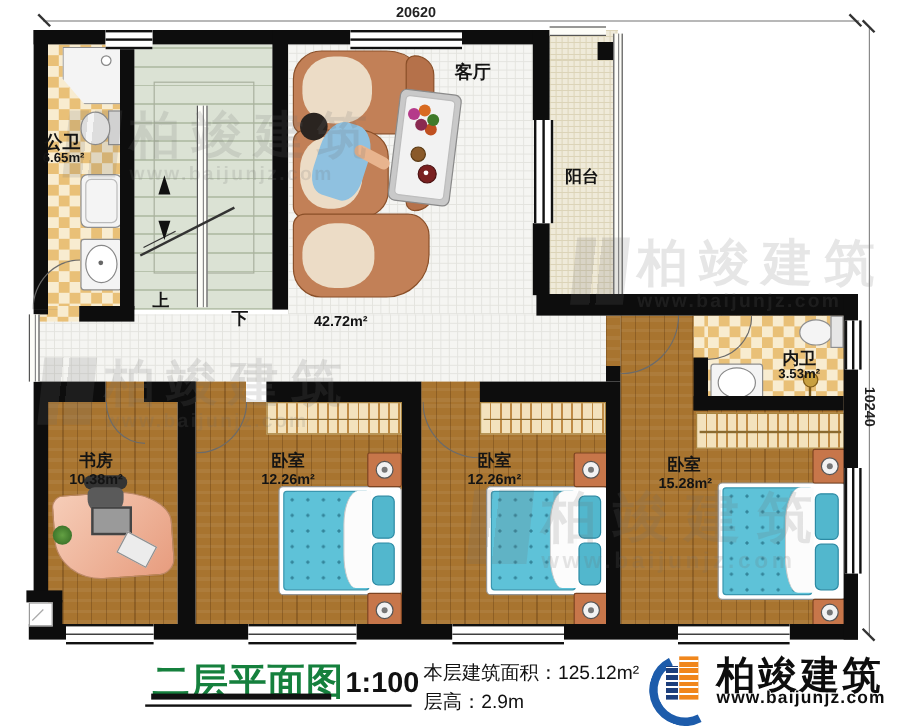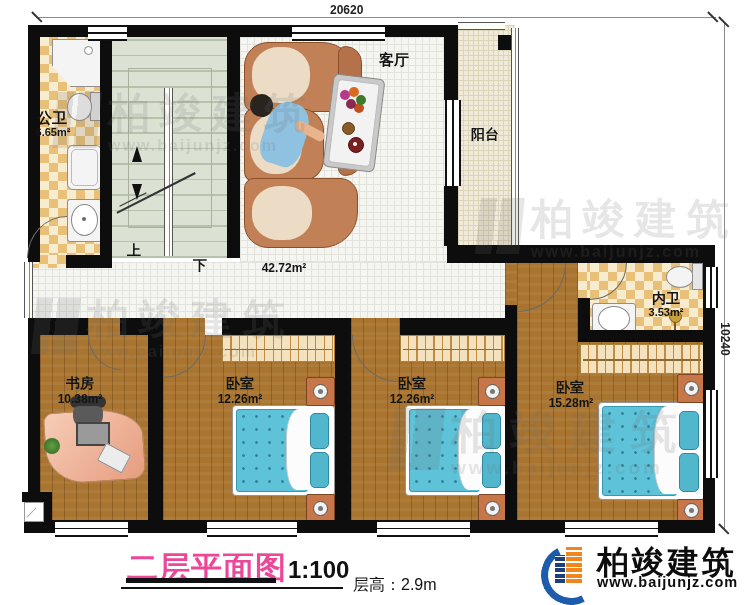--- a/index.html
+++ b/index.html
@@ -54,21 +54,21 @@
   .dimline{position:absolute;background:#8a8a8a;}
   .tick{position:absolute;width:14px;height:1.5px;background:#333;transform:rotate(45deg);}
   
   .wm{position:absolute;display:flex;align-items:flex-start;gap:9px;color:#6f6f6f;opacity:.17;pointer-events:none;}
   .wm-glyph{width:44px;height:56px;flex:none;transform:skewX(-6deg);
     background:linear-gradient(90deg,currentColor 0 16px,transparent 16px 21px,currentColor 21px 38px);}
   .wm-name{font-weight:bold;font-size:42px;letter-spacing:10px;line-height:1;}
   .wm-url{font-weight:bold;font-size:16px;letter-spacing:2px;line-height:1;margin-top:4px;}
   .wm-col{display:flex;flex-direction:column;}
   
-  .tb-title{position:absolute;font-weight:bold;font-size:31px;letter-spacing:1px;color:#ec4899;}
+  .tb-title{position:absolute;font-weight:bold;font-size:31px;letter-spacing:1px;color:#15803d;}
   .tb-scale{position:absolute;font-weight:600;font-size:24px;color:#111;}
   .tb-info{position:absolute;font-size:16px;color:#111;white-space:nowrap;}
   .logo-name{position:absolute;font-weight:bold;font-size:32px;letter-spacing:3px;color:#0d0d0d;white-space:nowrap;}
   .logo-url{position:absolute;font-weight:bold;font-size:14.5px;letter-spacing:1px;color:#0d0d0d;white-space:nowrap;}
   .bldg{position:absolute;background-image:repeating-linear-gradient(0deg,transparent 0 4px,#fff 4px 5.5px);}
 </style>
 </head>
 <body>
 
 <div id="frame">
@@ -258,21 +258,21 @@
     <div class="wm-col">
       <span class="wm-name" style="font-size:46px;letter-spacing:14px;">柏竣建筑</span>
       <span class="wm-url" style="font-size:19px;letter-spacing:3px;">www.baijunjz.com</span>
     </div>
   </div>
 
   <div class="rname" style="left:52px;top:109px;font-size:15px;font-family:Liberation Mono, monospace;">公卫</div>
   <div class="rarea" style="left:53px;top:126px;">6.65m²</div>
   <div class="rname" style="left:394px;top:51px;font-size:15px;">客厅</div>
   <div class="rarea" style="left:284px;top:261px;font-size:12px;">42.72m²</div>
-  <div class="rname" style="left:485px;top:126px;">阳台</div>
+  <div class="rname" style="left:485px;top:139px;">阳台</div>
   <div class="rname" style="left:666px;top:290px;">内卫</div>
   <div class="rarea" style="left:666px;top:306px;">3.53m²</div>
   <div class="rname" style="left:80px;top:375px;">书房</div>
   <div class="rarea" style="left:80px;top:392px;font-size:12px;">10.38m²</div>
   <div class="rname" style="left:240px;top:375px;">卧室</div>
   <div class="rarea" style="left:240px;top:392px;font-size:12px;">12.26m²</div>
   <div class="rname" style="left:412px;top:375px;">卧室</div>
   <div class="rarea" style="left:412px;top:392px;font-size:12px;">12.26m²</div>
   <div class="rname" style="left:570px;top:379px;">卧室</div>
   <div class="rarea" style="left:571px;top:396px;font-size:12px;">15.28m²</div>
@@ -285,20 +285,21 @@
   <div class="dimtext" style="left:330px;top:3px;">20620</div>
   <div class="dimline" style="left:724px;top:22px;width:1px;height:508px;"></div>
   <div class="tick" style="left:717px;top:21px;"></div>
   <div class="tick" style="left:717px;top:528px;"></div>
   <div class="dimtext" style="left:708px;top:332px;transform:rotate(90deg);">10240</div>
 
   <div class="tb-title" style="left:127px;top:547px;">二层平面图</div>
   <div class="abs" style="left:126px;top:578px;width:150px;height:4.5px;background:#111;"></div>
   <div class="abs" style="left:121px;top:587px;width:222px;height:1.5px;background:#111;"></div>
   <div class="tb-scale" style="left:288px;top:556px;">1:100</div>
+  <div class="tb-info" style="left:353px;top:551px;">本层建筑面积：125.12m²</div>
   <div class="tb-info" style="left:353px;top:575px;">层高：2.9m</div>
 
   <div class="abs" style="left:541px;top:539px;width:54px;height:62px;">
     <div class="abs" style="left:0;top:6px;width:46px;height:46px;border:7px solid transparent;border-left-color:#1d5cab;border-bottom-color:#1d5cab;border-radius:50%;transform:rotate(18deg);"></div>
     <div class="bldg" style="left:14px;top:16px;width:10px;height:28px;background-color:#1d3f7c;"></div>
     <div class="bldg" style="left:25px;top:8px;width:16px;height:36px;background-color:#f0861c;"></div>
   </div>
   <div class="logo-name" style="left:597px;top:541px;">柏竣建筑</div>
   <div class="logo-url" style="left:597px;top:574px;">www.baijunjz.com</div>
 

